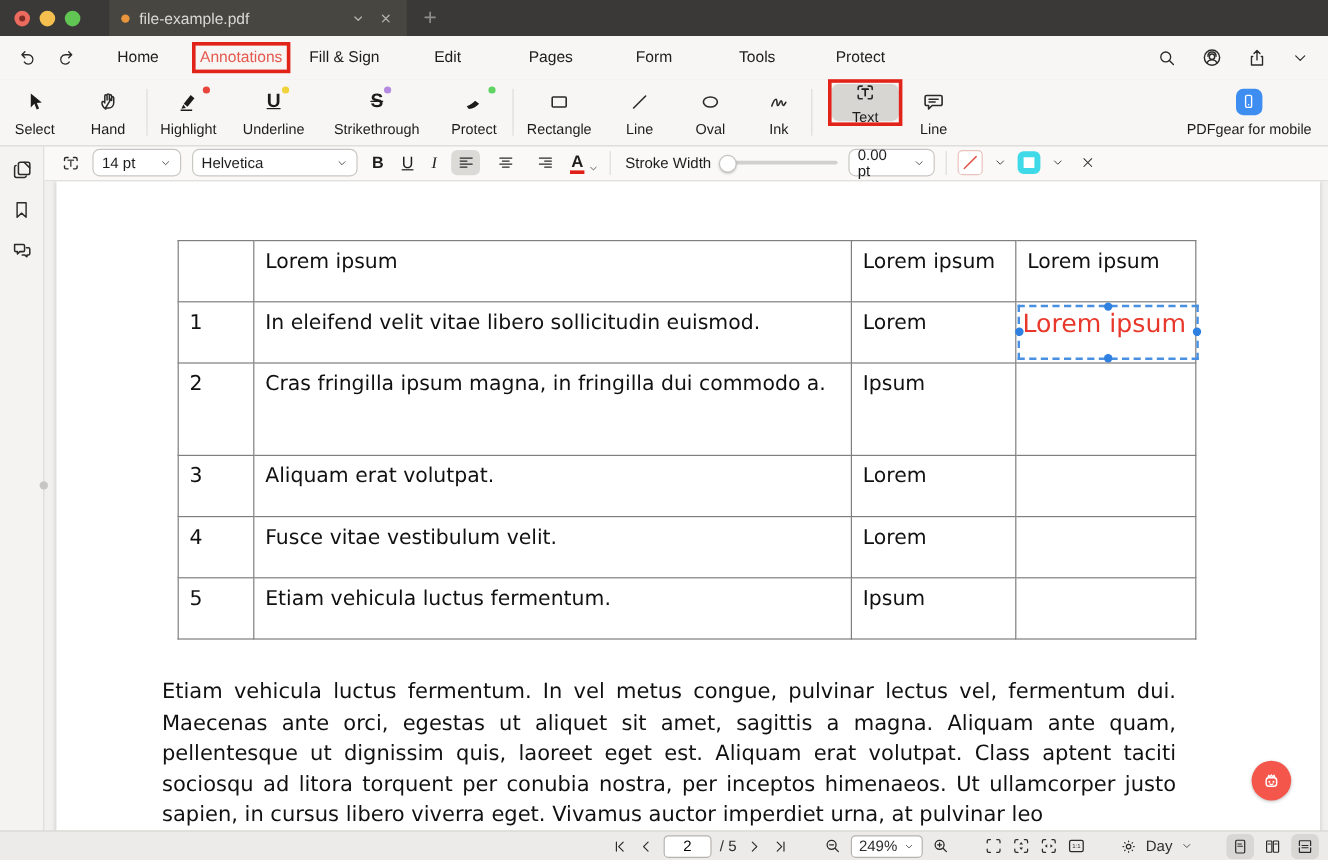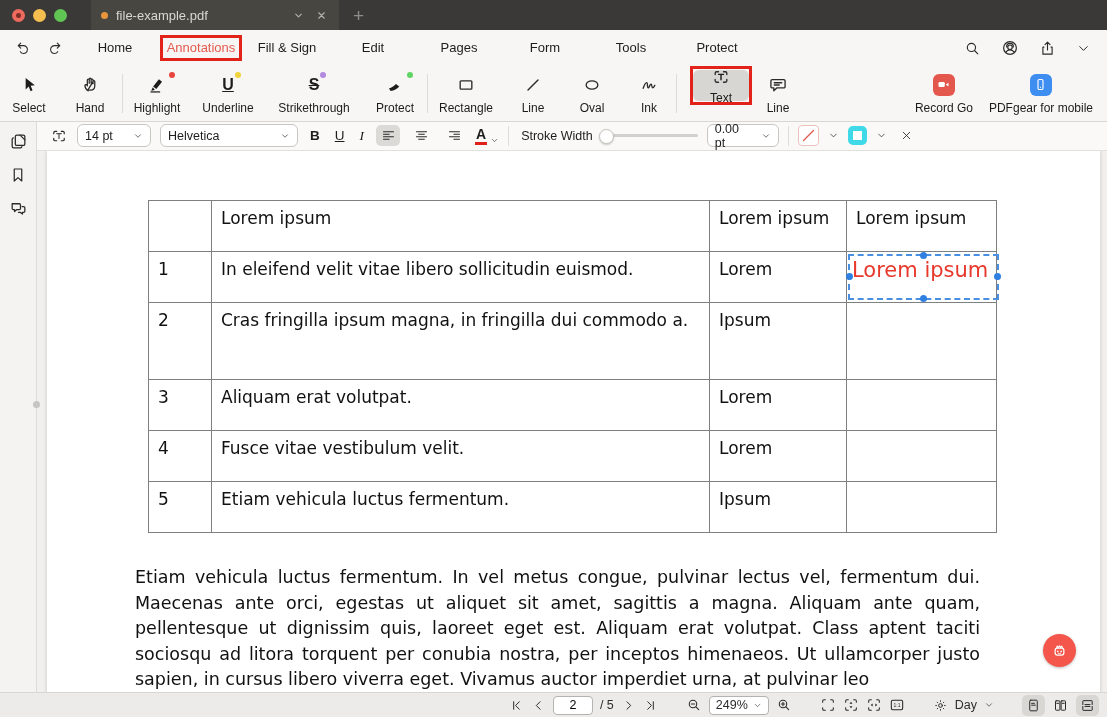--- a/index.html
+++ b/index.html
@@ -271,31 +271,20 @@
   </div>
   <div class="tool" style="width:54px">
     <span class="ic">
       <svg width="20" height="20" viewBox="0 0 24 24">
           <path class="stroke" d="M5 5.5h14A1.5 1.5 0 0 1 20.5 7v7a1.5 1.5 0 0 1-1.5 1.5h-8.5L7 19v-3.5H5A1.5 1.5 0 0 1 3.5 14V7A1.5 1.5 0 0 1 5 5.5zM7.5 9.3h9M7.5 12h6"></path>
         </svg>
     </span>
     <span>Line</span>
   </div>
   <div class="tb-right">
-    <div class="tool wide">
-      <span class="ic">
-        <span class="appbtn" style="background:#e4574d">
-          <svg width="15" height="15" viewBox="0 0 24 24">
-              <rect x="4" y="8" width="10" height="8" rx="2" fill="#fff"></rect>
-              <path d="M15.5 12l4.5-3v6z" fill="#fff"></path>
-            </svg>
-        </span>
-      </span>
-      <span>Record Go</span>
-    </div>
     <div class="tool wide">
       <span class="ic">
         <span class="appbtn" style="background:#3e8df0">
           <svg width="15" height="15" viewBox="0 0 24 24">
               <rect x="8" y="4" width="8" height="16" rx="2" fill="none" stroke="#fff" stroke-width="1.8"></rect>
               <circle cx="12" cy="16.5" r="1" fill="#fff"></circle>
             </svg>
         </span>
       </span>
       <span>PDFgear for mobile</span>

